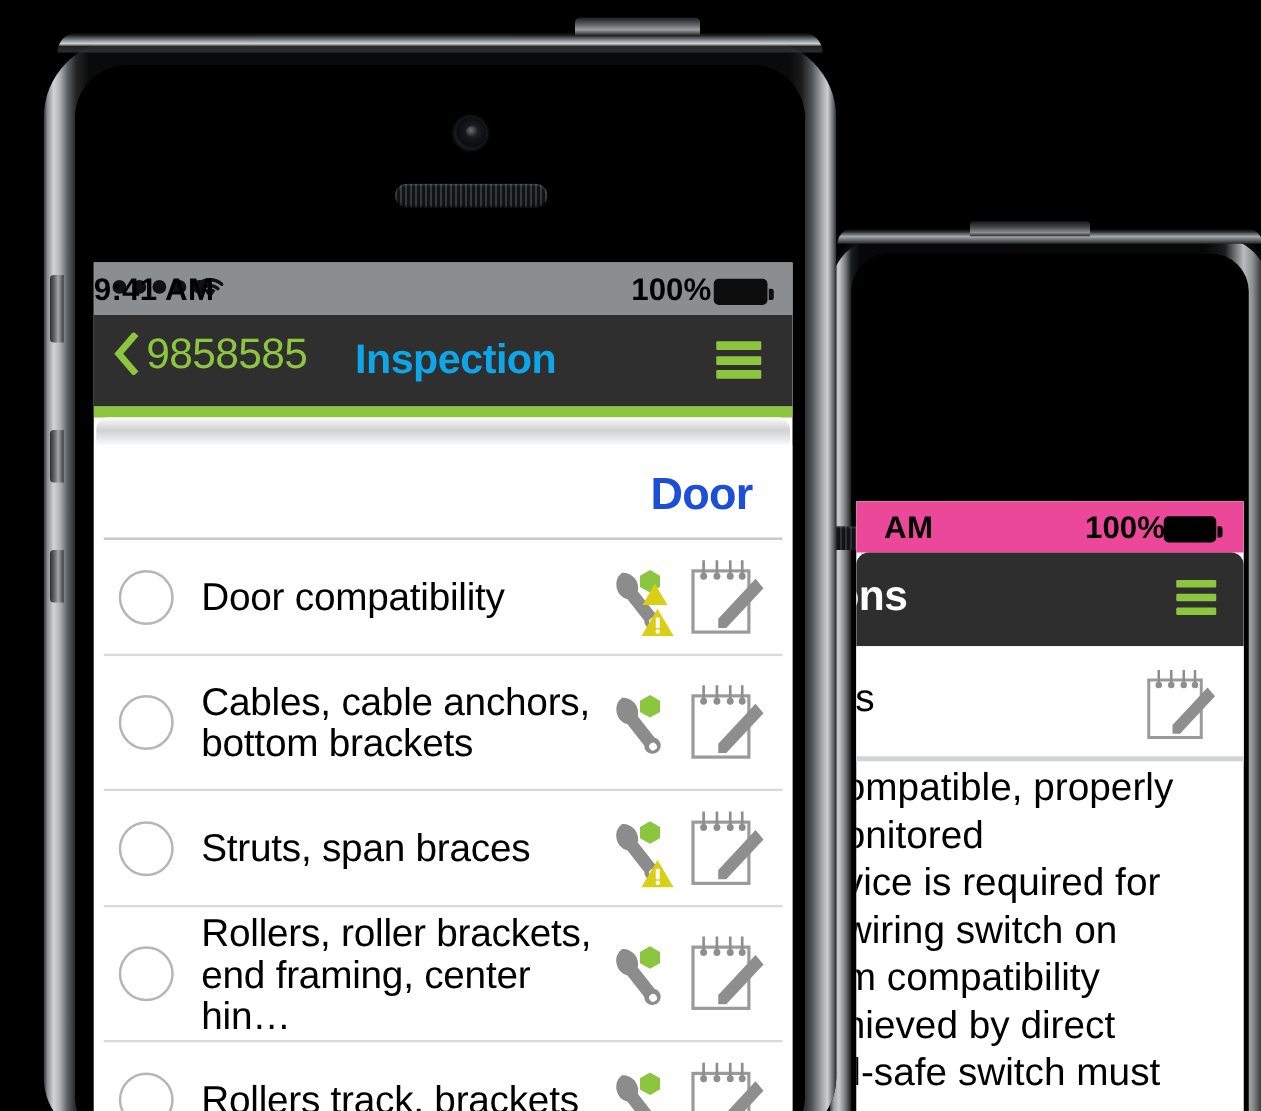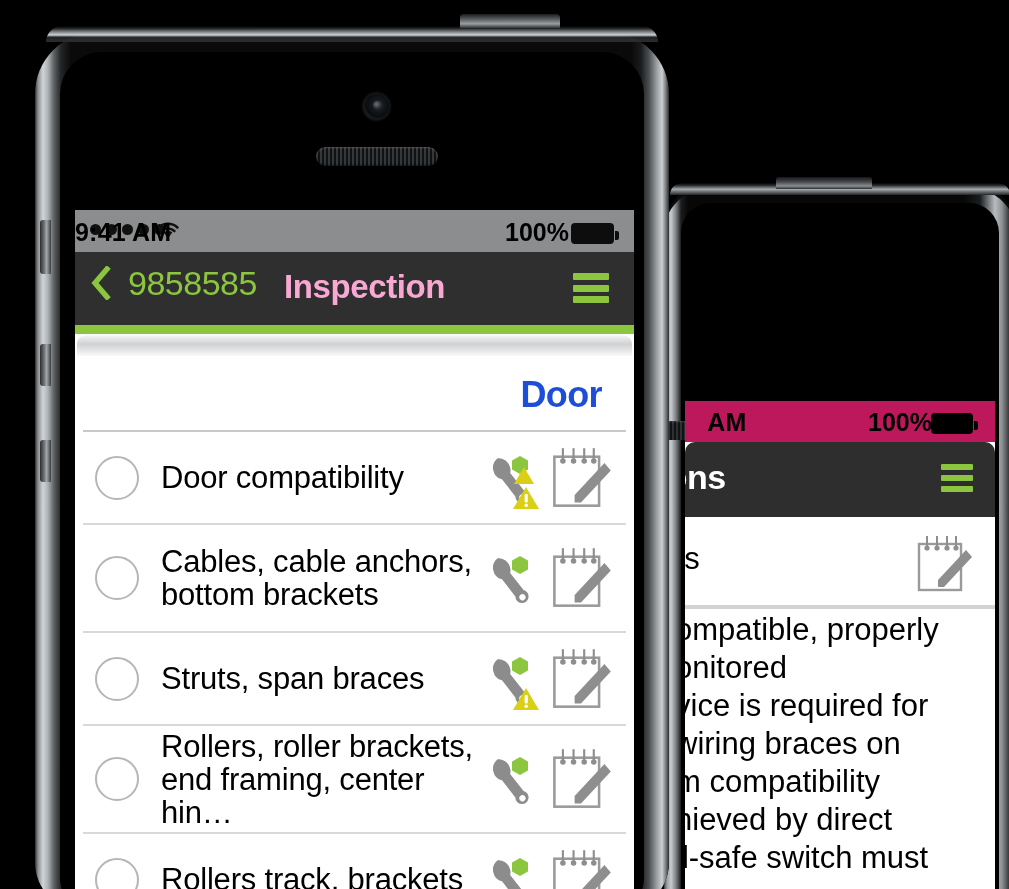--- a/index.html
+++ b/index.html
@@ -56,21 +56,21 @@
     position: absolute; left: 46px; top: 238px; width: 22px; height: 19px;
     background: #0d0e0f; border-radius: 0 10px 10px 0;
   }
 
   
   #p2screen {
     position: absolute; left: 21px; top: 218px; width: 310px; height: 540px;
     background: #fff; overflow: hidden;
   }
   #p2-status {
-    height: 41px; background: #be185d; position: relative;
+    height: 41px; background: #ec4899; position: relative;
   }
   #p2-status .time {
     position: absolute; left: -58px; top: 7px; width: 200px; text-align: center;
     font-size: 25px; font-weight: bold; color: #000; letter-spacing: .3px;
   }
   #p2-status .batt-pct {
     position: absolute; right: 63px; top: 7px;
     font-size: 25px; font-weight: bold; color: #000;
   }
   #p2-status .batt {
@@ -195,30 +195,30 @@
     border: 2px solid #0d0d0d; border-radius: 4px; background: #0d0d0d;
   }
   #p1-status .batt::after {
     content: ""; position: absolute; right: -7px; top: 6px; width: 4px; height: 9px;
     background: #0d0d0d; border-radius: 0 2px 2px 0;
   }
   #p1-nav {
     height: 73px; background: #2f2f2f; position: relative;
   }
   #p1-nav .back {
-    position: absolute; left: 16px; top: 14px; display: flex; align-items: center; gap: 17px;
+    position: absolute; left: 16px; top: 14px; display: flex; align-items: center; gap: 6px;
     cursor: pointer;
   }
   #p1-nav .chev { width: 20px; height: 34px; }
   #p1-nav .backnum {
     font-size: 34px; color: #8cc63f; letter-spacing: -.5px; line-height: 34px;
   }
   #p1-nav .title {
     position: absolute; left: 0; right: 0; top: 16px; text-align: center;
-    font-size: 33px; font-weight: bold; color: #f9a8d4; letter-spacing: -.4px;
+    font-size: 33px; font-weight: bold; color: #0ea5e9; letter-spacing: -.4px;
     padding-left: 20px;
   }
   #p1-nav .ham {
     position: absolute; right: 25px; top: 21px; width: 36px; height: 30px;
     display: flex; flex-direction: column; justify-content: space-between; cursor: pointer;
   }
   #p1-nav .ham i { display: block; height: 7px; background: #8cc63f; border-radius: 1px; }
   #p1-accent { height: 9px; background: #8cc63f; }
   #p1-cardtop {
     height: 22px;
@@ -306,21 +306,21 @@
             </g>
             <polygon points="53,17 59,24 31,54 25,54 25,47" fill="#8e8e8e"></polygon>
           </svg>
         </div>
       </div>
 
       <div id="p2-body">
         <div class="ln">ompatible, properly</div>
         <div class="ln">onitored</div>
         <div class="ln">vice is required for</div>
-        <div class="ln">wiring braces on</div>
+        <div class="ln">wiring switch on</div>
         <div class="ln">m compatibility</div>
         <div class="ln">nieved by direct</div>
         <div class="ln">il-safe switch must</div>
       </div>
     </div>
   </div>
 
   <div id="phone1">
     <div class="body"></div>
     <div class="bezel-edge"></div>

